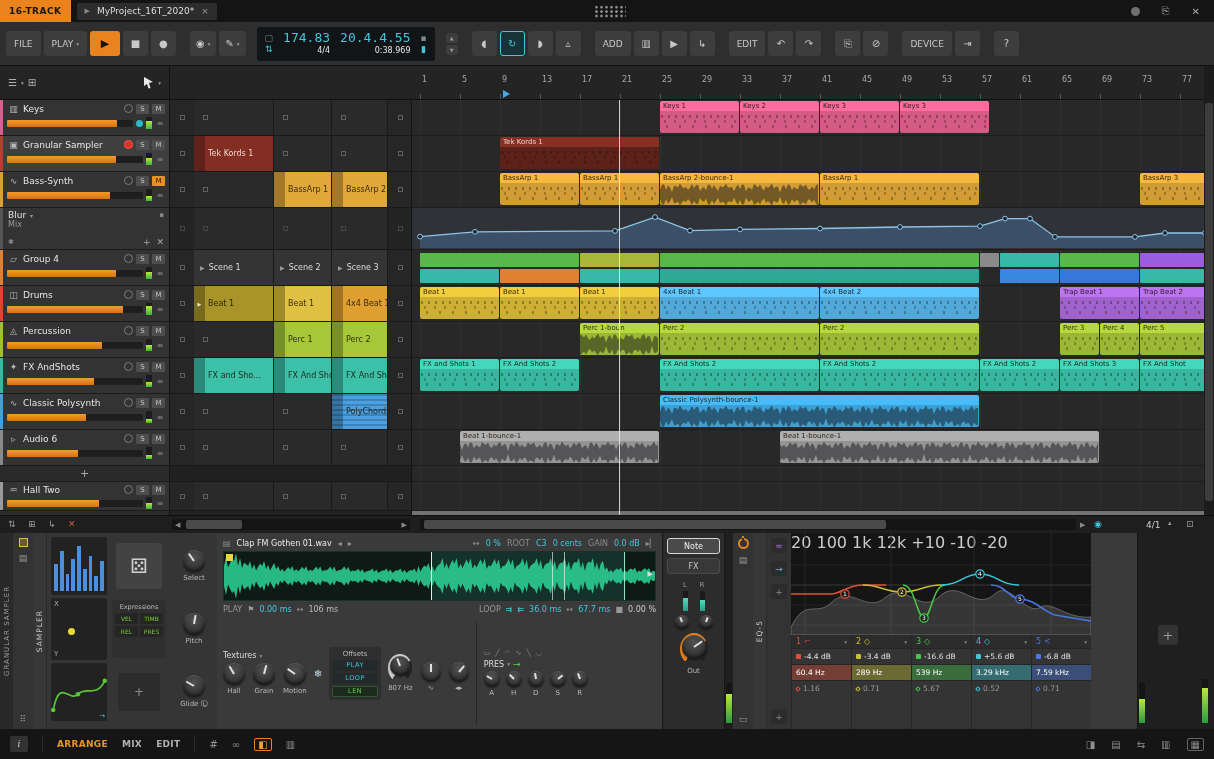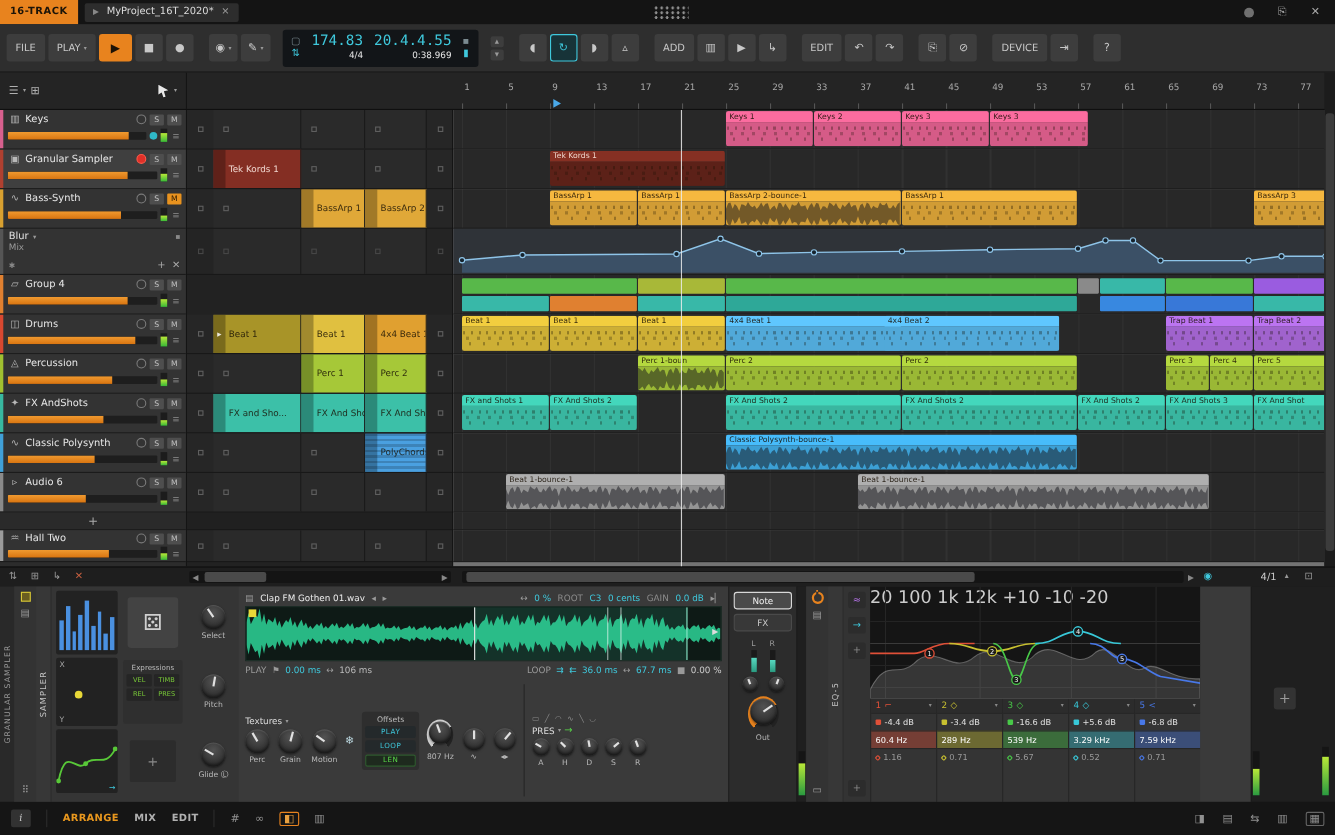--- a/index.html
+++ b/index.html
@@ -693,20 +693,40 @@
           <div class="lcell slot" style="left: 104px; width: 58px;">
             <span class="ssq" style="border-color: rgb(70, 70, 70);"></span>
           </div>
           <div class="lcell slot" style="left: 162px; width: 56px;">
             <span class="ssq" style="border-color: rgb(70, 70, 70);"></span>
           </div>
           <div class="lcell stopc" style="left: 218px; width: 24px;">
             <span class="ssq" style="border-color: rgb(70, 70, 70);"></span>
           </div>
         </div>
+        <div class="lrow" style="top: 150px; height: 36px;">
+          <div class="lcell stopc" style="left: 0px; width: 24px;">
+            <span class="ssq"></span>
+          </div>
+          <div class="lcell scene-cell" style="left: 24px; width: 80px;">
+            <span class="scene-tri">▶</span>
+            <span>Scene 1</span>
+          </div>
+          <div class="lcell scene-cell" style="left: 104px; width: 58px;">
+            <span class="scene-tri">▶</span>
+            <span>Scene 2</span>
+          </div>
+          <div class="lcell scene-cell" style="left: 162px; width: 56px;">
+            <span class="scene-tri">▶</span>
+            <span>Scene 3</span>
+          </div>
+          <div class="lcell stopc" style="left: 218px; width: 24px;">
+            <span class="ssq"></span>
+          </div>
+        </div>
         <div class="lrow" style="top: 186px; height: 36px;">
           <div class="lcell stopc" style="left: 0px; width: 24px;">
             <span class="ssq"></span>
           </div>
           <div class="lcell slot-clip" style="left: 24px; width: 80px; background: rgb(168, 148, 40);">
             <span class="scbtn">▶</span>
             <span class="sclabel" style="color:rgba(25,18,5,.85)">Beat 1</span>
           </div>
           <div class="lcell slot-clip" style="left: 104px; width: 58px; background: rgb(224, 192, 64);">
             <span class="scbtn"></span>
@@ -911,21 +931,21 @@
             <div class="abody notes" style="background:rgb(205,175,53)"></div>
           </div>
           <div class="aclip" style="left: 168px; width: 79px;">
             <div class="ahead" style="background:rgb(242,206,63);color:rgba(25,16,4,.88)">Beat 1</div>
             <div class="abody notes" style="background:rgb(205,175,53)"></div>
           </div>
           <div class="aclip" style="left: 248px; width: 159px;">
             <div class="ahead" style="background:rgb(95,199,255);color:rgba(25,16,4,.88)">4x4 Beat 1</div>
             <div class="abody notes" style="background:rgb(81,169,217)"></div>
           </div>
-          <div class="aclip" style="left: 392px; width: 159px;">
+          <div class="aclip" style="left: 408px; width: 159px;">
             <div class="ahead" style="background:rgb(95,199,255);color:rgba(25,16,4,.88)">4x4 Beat 2</div>
             <div class="abody notes" style="background:rgb(81,169,217)"></div>
           </div>
           <div class="aclip" style="left: 648px; width: 79px;">
             <div class="ahead" style="background:rgb(188,116,242);color:rgba(25,16,4,.88)">Trap Beat 1</div>
             <div class="abody notes" style="background:rgb(160,99,205)"></div>
           </div>
           <div class="aclip" style="left: 728px; width: 69px;">
             <div class="ahead" style="background:rgb(188,116,242);color:rgba(25,16,4,.88)">Trap Beat 2</div>
             <div class="abody notes" style="background:rgb(160,99,205)"></div>
@@ -1158,21 +1178,21 @@
       </div>
       <div class="sbottom">
         <div class="texcol">
           <div class="texhead">
               <span>Textures</span>
               <span class="c">▾</span>
             </div>
           <div class="krow">
             <div class="kwrap">
                 <span class="knob k22" style="--rot:-30deg"></span>
-                <span class="klabel">Perc</span>
+                <span class="klabel">Hall</span>
               </div>
             <div class="kwrap">
                 <span class="knob k22" style="--rot:15deg"></span>
                 <span class="klabel">Grain</span>
               </div>
             <div class="kwrap">
                 <span class="knob k22" style="--rot:-55deg"></span>
                 <span class="klabel">Motion</span>
               </div>
           </div>

